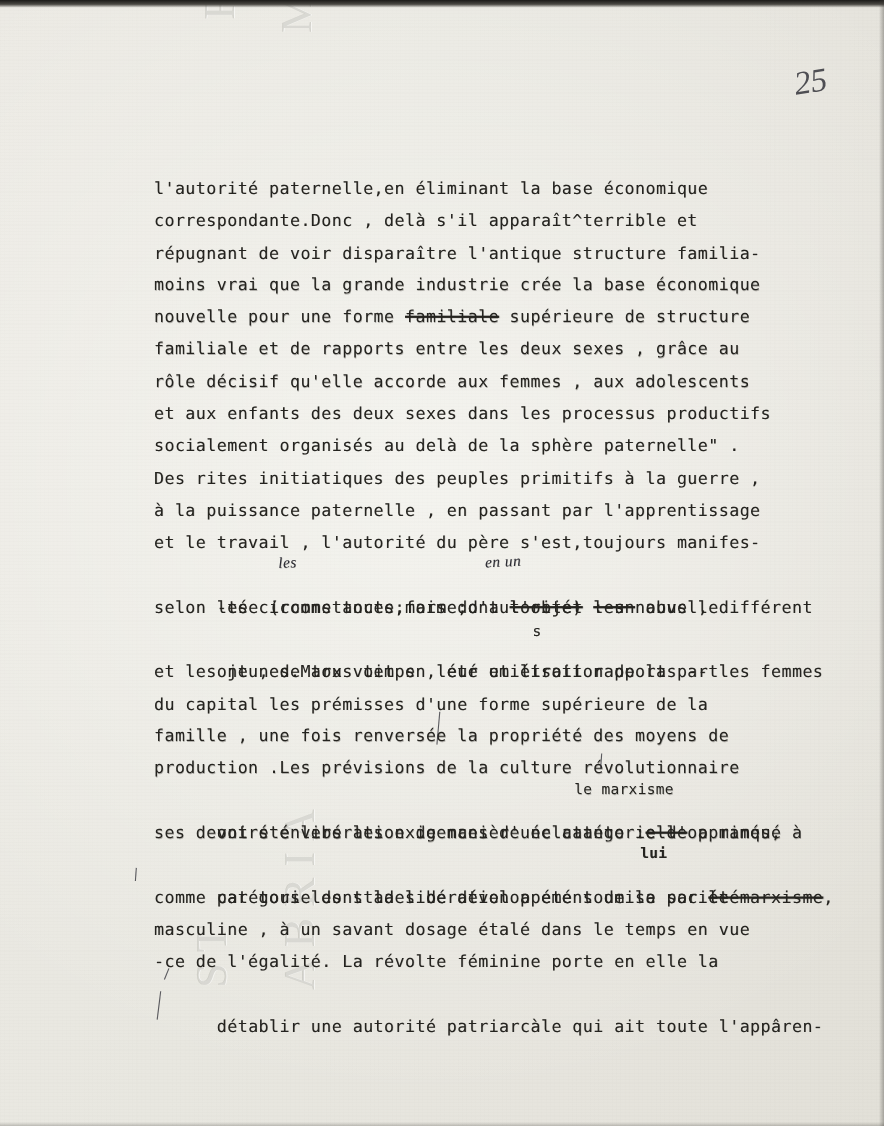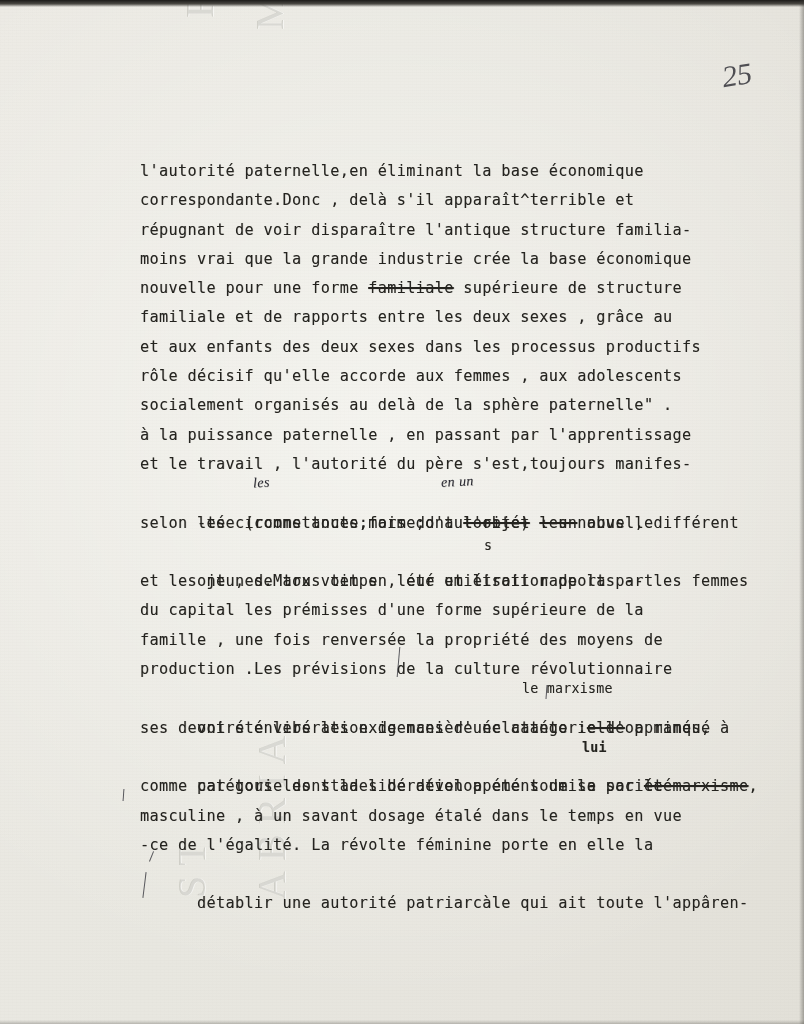--- a/index.html
+++ b/index.html
@@ -155,23 +155,24 @@
   <div class="typescript">
 
     <div class="tline"><span>l'autorité paternelle,en éliminant la base économique</span></div>
     <div class="tline"><span>correspondante.Donc , delà s'il apparaît^terrible et</span></div>
     <div class="tline"><span>répugnant de voir disparaître l'antique structure familia-</span></div>
     <div class="tline"><span>moins vrai que la grande industrie crée la base économique</span></div>
 
     <div class="tline"><span>nouvelle pour une forme </span><span class="strike">familiale</span><span> supérieure de structure</span></div>
 
     <div class="tline"><span>familiale et de rapports entre les deux sexes , grâce au</span></div>
+    <div class="tline"><span>rôle décisif qu'elle accorde aux femmes , aux adolescents</span></div>
     <div class="tline"><span>et aux enfants des deux sexes dans les processus productifs</span></div>
-    <div class="tline"><span>rôle décisif qu'elle accorde aux femmes , aux adolescents</span></div>
     <div class="tline"><span>socialement organisés au delà de la sphère paternelle" .</span></div>
+    <div class="tline"><span>Des rites initiatiques des peuples primitifs à la guerre ,</span></div>
     <div class="tline"><span>à la puissance paternelle , en passant par l'apprentissage</span></div>
     <div class="tline"><span>et le travail , l'autorité du père s'est,toujours manifes-</span></div>
 
     <div class="tline">
       <span>-tée (comme toute;forme;d'autorité) </span><span class="strike">: un</span><span> abus , différent</span>
       <span class="sup-hand" style="left:113px; top:-3px;">les</span>
       <span class="sup-hand" style="left:301px; top:-4px;">en un</span>
     </div>
 
     <div class="tline"><span>selon les circonstances,mais dont </span><span class="strike">l'objet</span><span> les nouvelle</span></div>

